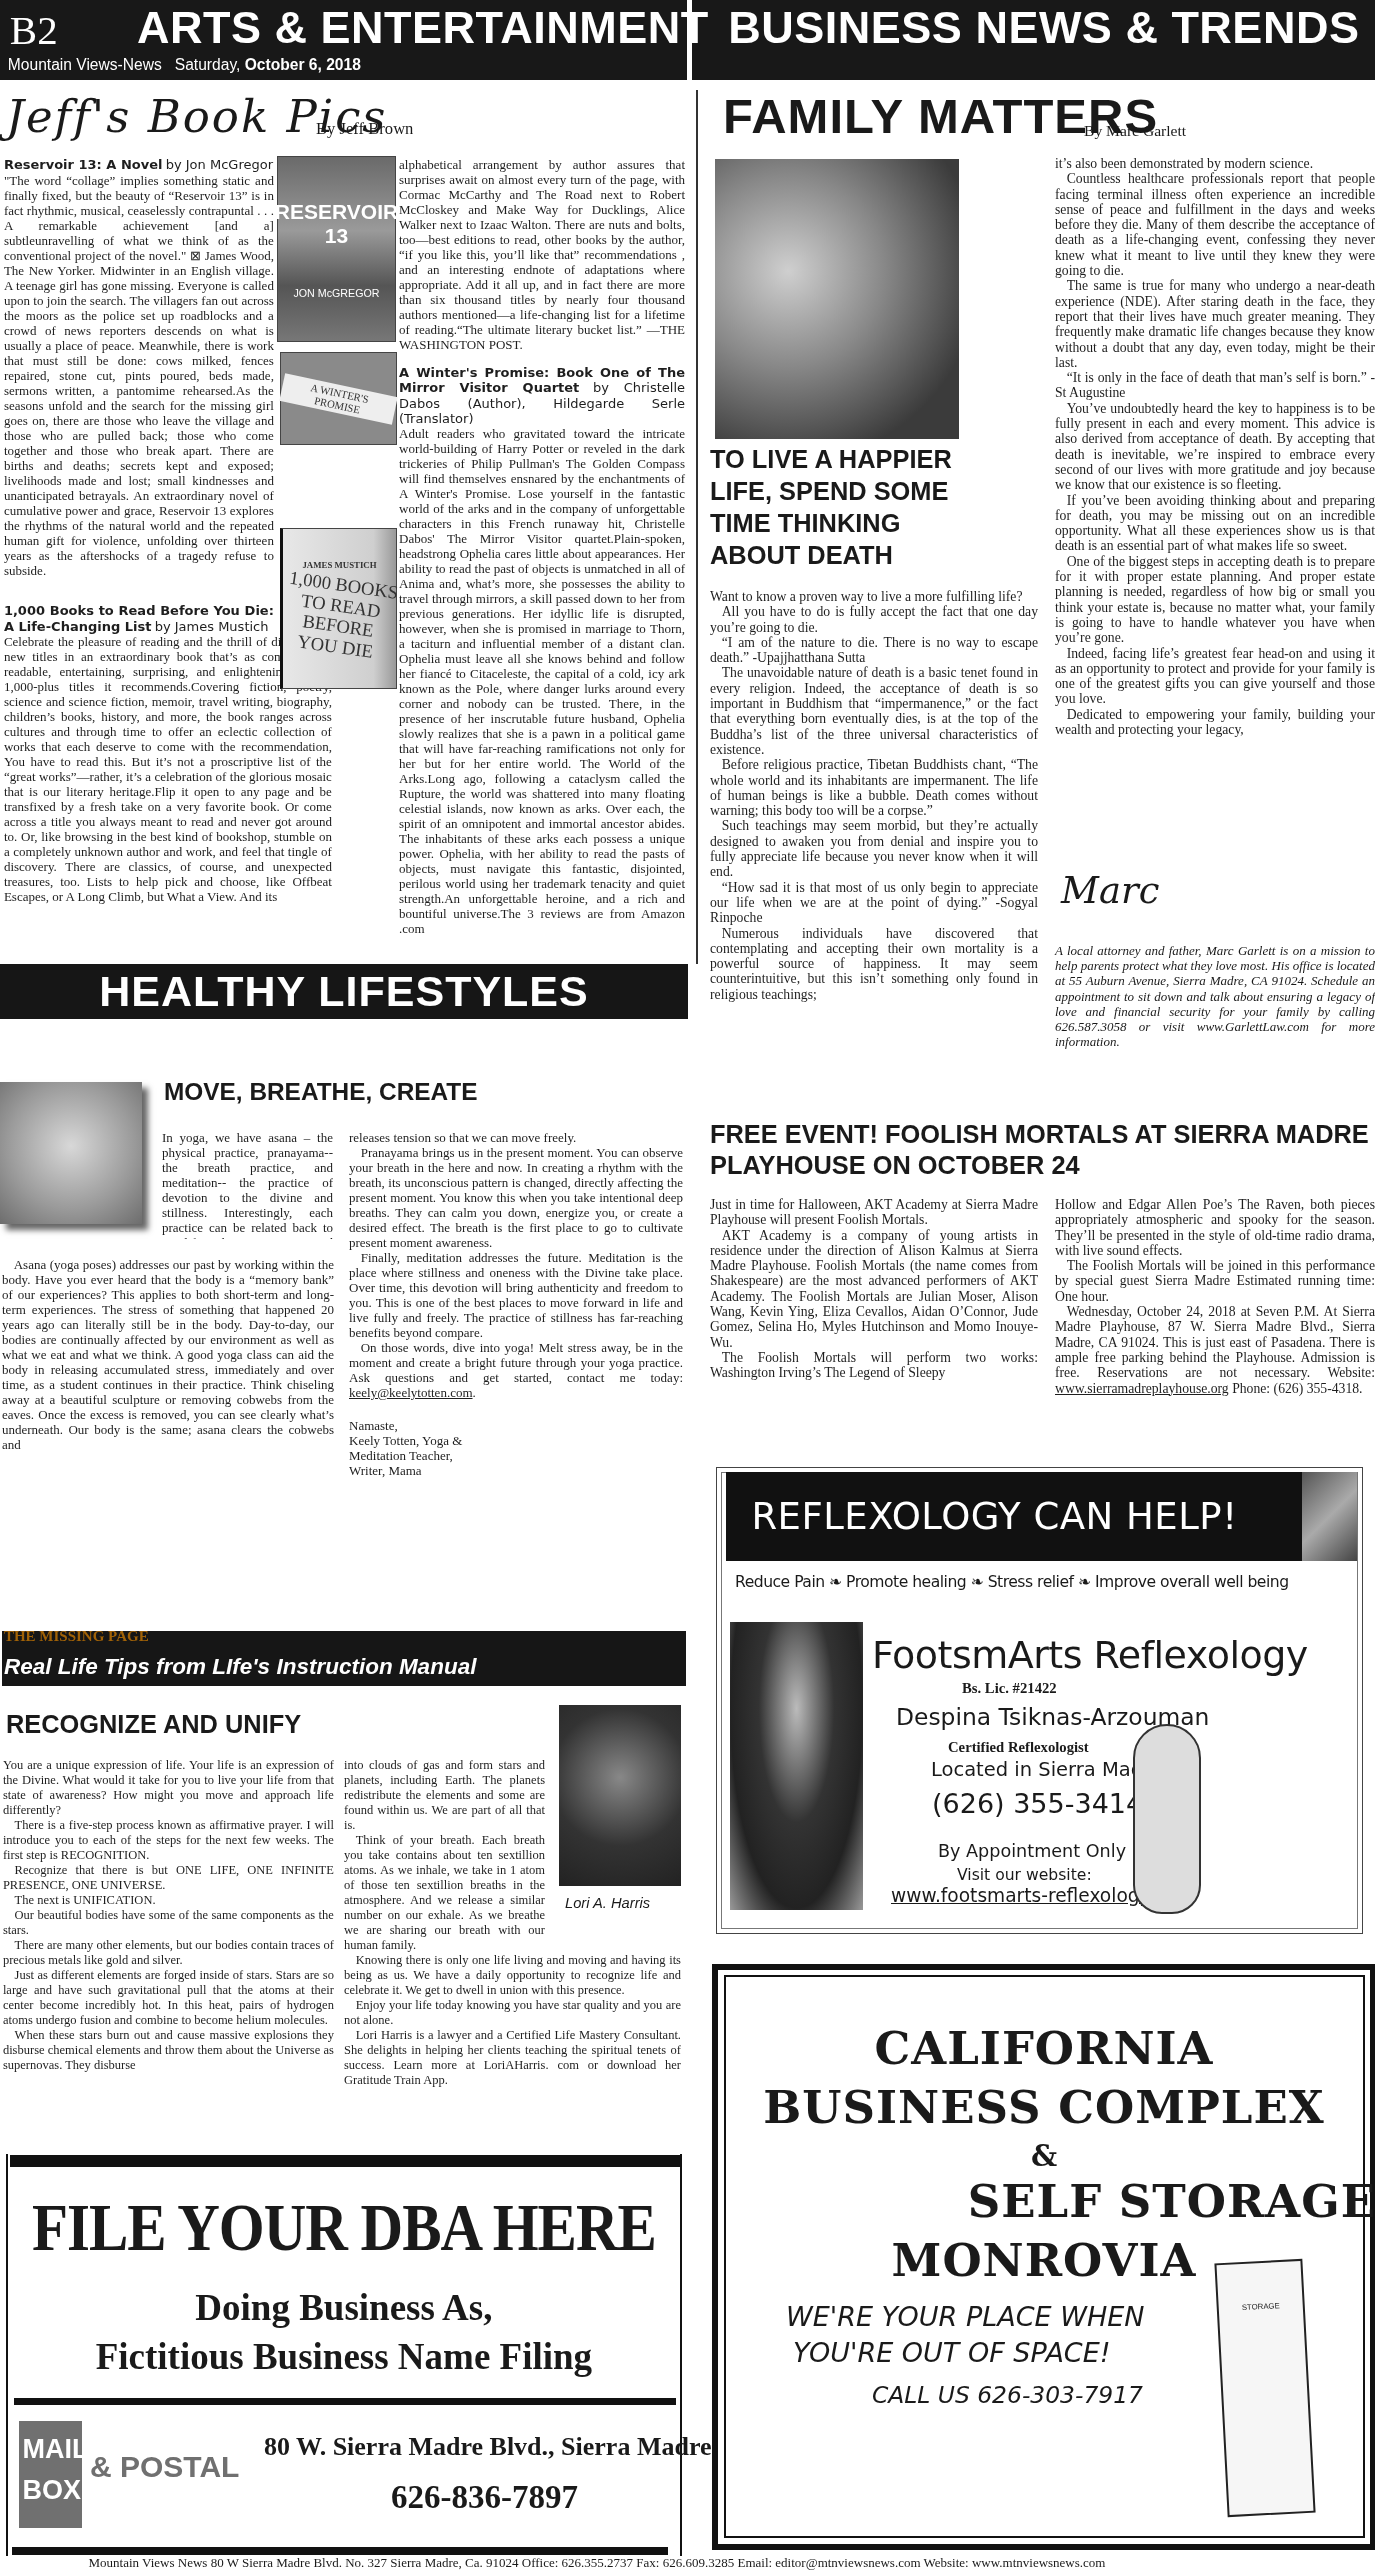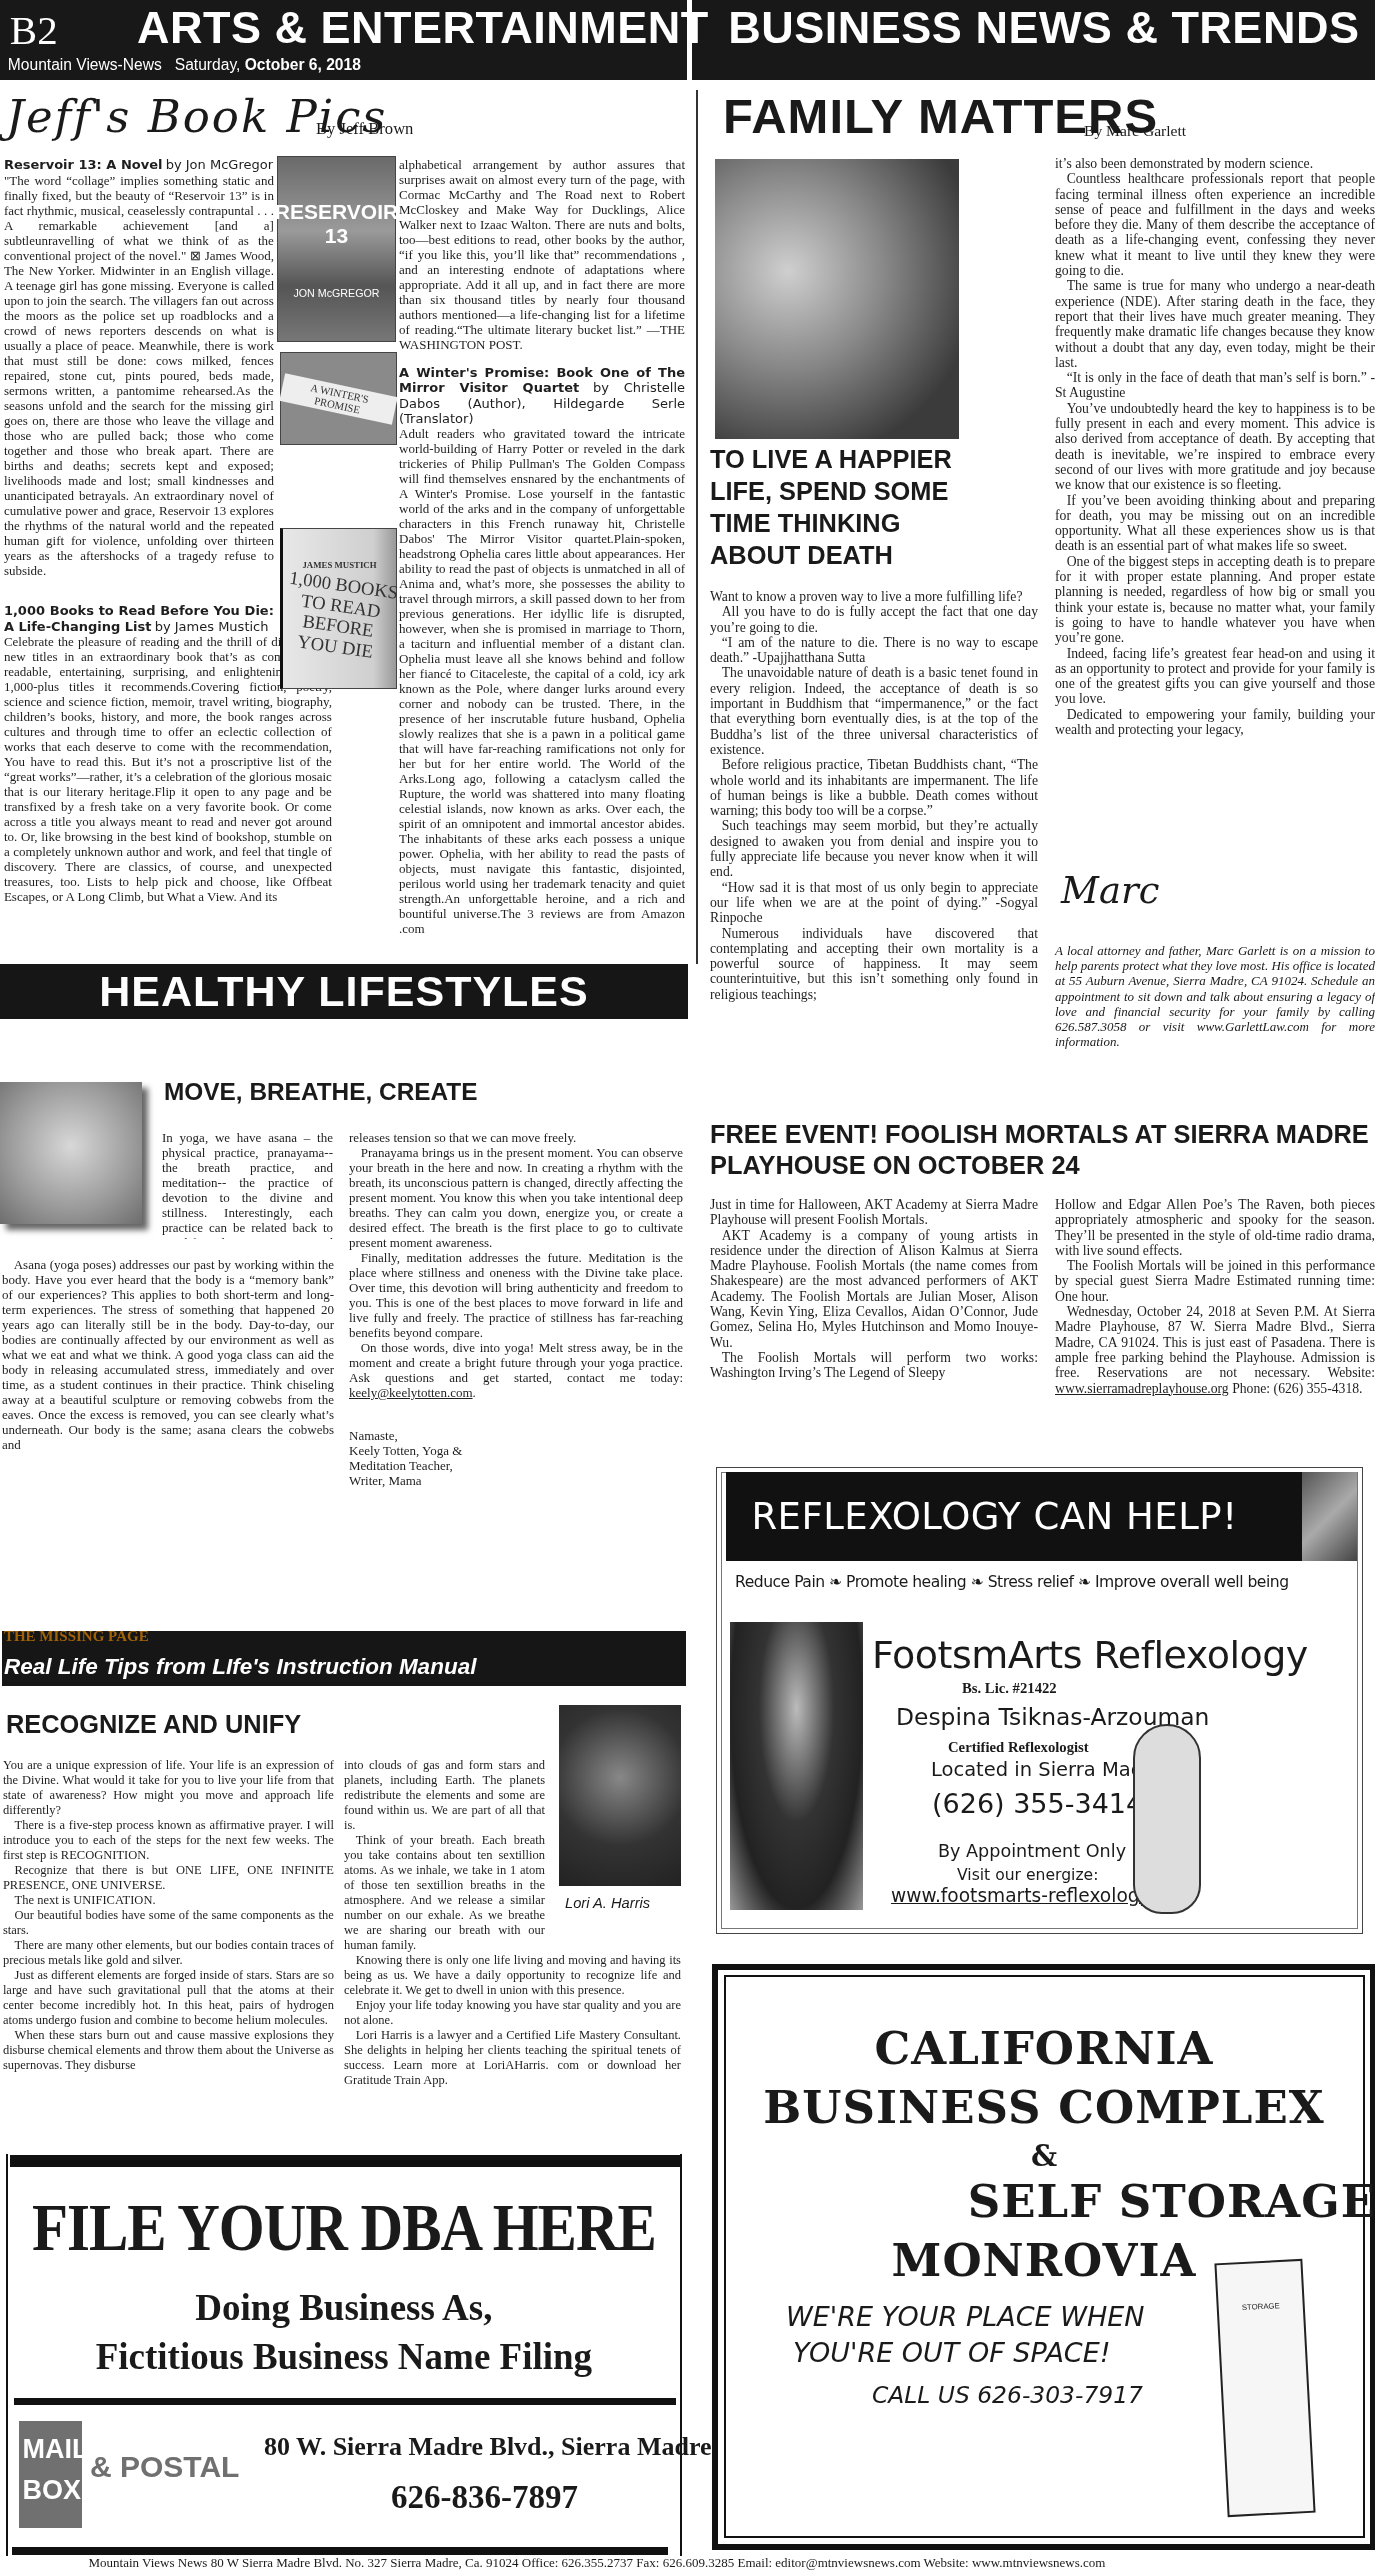--- a/index.html
+++ b/index.html
@@ -149,21 +149,21 @@
   <p class="noindent" style="height:109px;overflow:hidden">In yoga, we have asana – the physical practice, pranayama-- the breath practice, and meditation-- the practice of devotion to the divine and stillness. Interestingly, each practice can be related back to our life – the past, present, and future.</p>
 </div>
 <div class="abs body-text" style="left:2px;top:1257px;width:332px">
   <p>Asana (yoga poses) addresses our past by working within the body. Have you ever heard that the body is a “memory bank” of our experiences? This applies to both short-term and long-term experiences. The stress of something that happened 20 years ago can literally still be in the body. Day-to-day, our bodies are continually affected by our environment as well as what we eat and what we think. A good yoga class can aid the body in releasing accumulated stress, immediately and over time, as a student continues in their practice. Think chiseling away at a beautiful sculpture or removing cobwebs from the eaves. Once the excess is removed, you can see clearly what’s underneath. Our body is the same; asana clears the cobwebs and</p>
 </div>
 <div class="abs body-text" style="left:349px;top:1130px;width:334px">
   <p class="noindent">releases tension so that we can move freely.</p>
   <p>Pranayama brings us in the present moment. You can observe your breath in the here and now. In creating a rhythm with the breath, its unconscious pattern is changed, directly affecting the present moment. You know this when you take intentional deep breaths. They can calm you down, energize you, or create a desired effect. The breath is the first place to go to cultivate present moment awareness.</p>
   <p>Finally, meditation addresses the future. Meditation is the place where stillness and oneness with the Divine take place. Over time, this devotion will bring authenticity and freedom to you. This is one of the best places to move forward in life and live fully and freely. The practice of stillness has far-reaching benefits beyond compare.</p>
   <p><span>On those words, dive into yoga! Melt stress away, be in the moment and create a bright future through your yoga practice. Ask questions and get started, contact me today: </span><a class="link">keely@keelytotten.com</a>.</p>
-  <p class="noindent" style="margin-top:28px">Namaste,</p>
+  <p class="noindent" style="margin-top:18px">Namaste,</p>
   <p class="noindent">Keely Totten, Yoga &amp;</p>
   <p class="noindent">Meditation Teacher,</p>
   <p class="noindent">Writer, Mama</p>
 </div>
 
 <div class="abs" id="mp-bar"></div>
 <div class="abs" id="mp-title">THE MISSING PAGE</div>
 <div class="abs" id="mp-sub">Real Life Tips from LIfe's Instruction Manual</div>
 <div class="abs" id="ru-title">RECOGNIZE AND UNIFY</div>
 <div class="abs" id="lori-photo"></div>
@@ -251,21 +251,21 @@
 <div class="abs" id="reflex-hands"></div>
 <div class="abs" id="reflex-bullets">Reduce Pain  ❧  Promote healing  ❧  Stress relief  ❧  Improve overall well being</div>
 <div class="abs" id="reflex-photo"></div>
 <div class="abs" id="reflex-brand">FootsmArts Reflexology</div>
 <div class="abs" id="reflex-lic">Bs. Lic. #21422</div>
 <div class="abs" id="reflex-name">Despina Tsiknas-Arzouman</div>
 <div class="abs" id="reflex-cert">Certified Reflexologist</div>
 <div class="abs" id="reflex-loc">Located in Sierra Madre</div>
 <div class="abs" id="reflex-phone">(626) 355-3414</div>
 <div class="abs" id="reflex-appt">By Appointment Only</div>
-<div class="abs" id="reflex-visit">Visit our energize:</div>
+<div class="abs" id="reflex-visit">Visit our website:</div>
 <div class="abs" id="reflex-url">www.footsmarts-reflexology.com</div>
 <div class="abs" id="reflex-foot"></div>
 
 <div class="abs" id="cal-ad"></div>
 <div class="abs" id="cal-inner"></div>
 <div class="abs" id="cal-t1">CALIFORNIA</div>
 <div class="abs" id="cal-t2">BUSINESS COMPLEX</div>
 <div class="abs" id="cal-amp">&amp;</div>
 <div class="abs" id="cal-t3">SELF STORAGE</div>
 <div class="abs" id="cal-t4">MONROVIA</div>

